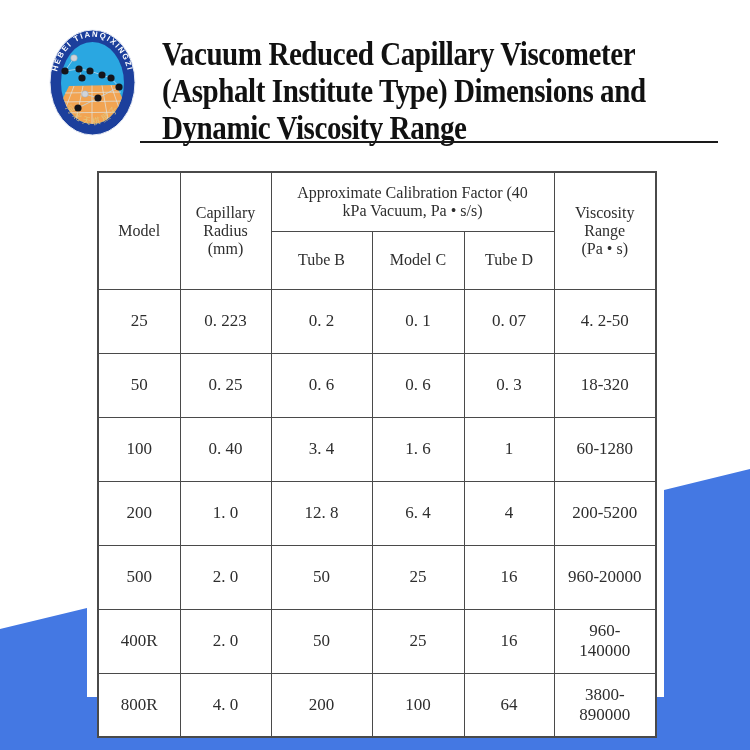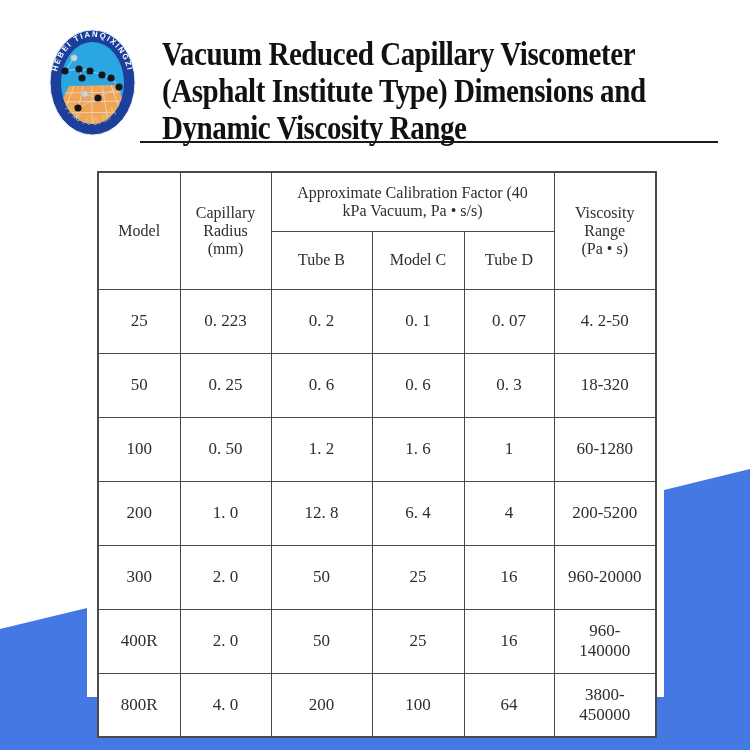--- a/index.html
+++ b/index.html
@@ -156,54 +156,54 @@
         <tr>
           <td>50</td>
           <td>0. 25</td>
           <td>0. 6</td>
           <td>0. 6</td>
           <td>0. 3</td>
           <td>18-320</td>
         </tr>
         <tr>
           <td>100</td>
-          <td>0. 50</td>
-          <td>1. 2</td>
+          <td>0. 40</td>
+          <td>3. 4</td>
           <td>1. 6</td>
           <td>1</td>
           <td>60-1280</td>
         </tr>
         <tr>
           <td>200</td>
           <td>1. 0</td>
           <td>12. 8</td>
           <td>6. 4</td>
           <td>4</td>
           <td>200-5200</td>
         </tr>
         <tr>
-          <td>300</td>
+          <td>500</td>
           <td>2. 0</td>
           <td>50</td>
           <td>25</td>
           <td>16</td>
           <td>960-20000</td>
         </tr>
         <tr>
           <td>400R</td>
           <td>2. 0</td>
           <td>50</td>
           <td>25</td>
           <td>16</td>
           <td>960-140000</td>
         </tr>
         <tr>
           <td>800R</td>
           <td>4. 0</td>
           <td>200</td>
           <td>100</td>
           <td>64</td>
-          <td>3800-450000</td>
+          <td>3800-890000</td>
         </tr>
       </tbody>
   </table>
 
 </div>
 
 </body></html>

